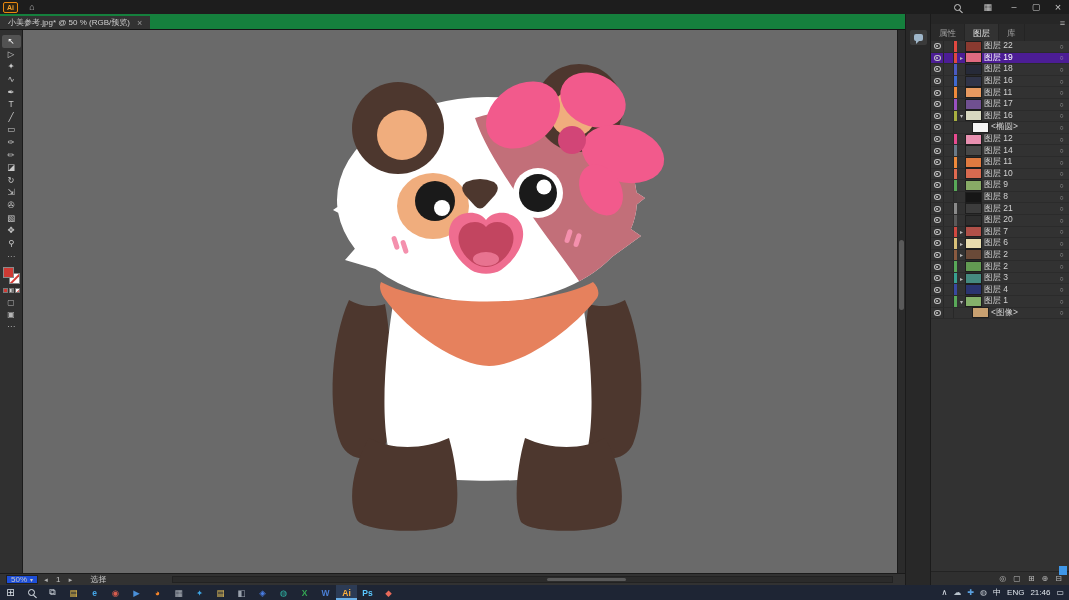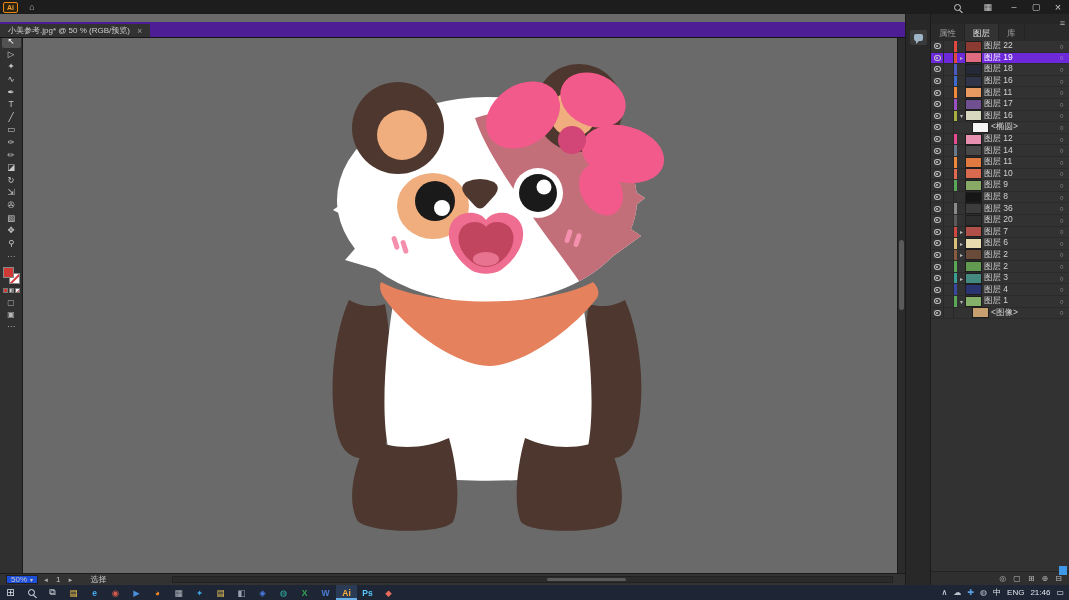--- a/index.html
+++ b/index.html
@@ -15,21 +15,21 @@
 .menu-item{padding:0 7px;white-space:nowrap}
 .win-right{margin-left:auto;display:flex;align-items:center;height:100%}
 .search-ico{width:7px;height:7px;border:1px solid #c9c9c9;border-radius:50%;position:relative;display:inline-block}
 .search-ico::after{content:"";position:absolute;width:4px;height:1px;background:#c9c9c9;right:-3px;bottom:-2px;transform:rotate(40deg)}
 .win-right .search-ico{margin:0 11px}
 .ws-ico{margin:0 11px}
 .wc{width:22px;height:14px;display:flex;align-items:center;justify-content:center}
 .wc.close{font-size:11px}
 
 
-.tabbar{position:absolute;top:22px;left:0;right:164px;height:16px;background:#4c1d95;border-bottom:1px solid #141414;z-index:8}
+.tabbar{position:absolute;top:14px;left:0;right:164px;height:16px;background:#15803d;border-bottom:1px solid #141414;z-index:8}
 .doc-tab{position:absolute;left:0;top:2px;bottom:0;background:#323232;display:flex;align-items:center;padding:0 8px;font-size:8px;color:#cfcfcf;gap:7px}
 .tab-close{color:#9a9a9a;font-size:9px}
 
 
 .toolbar{position:absolute;left:0;top:30px;width:23px;bottom:27px;background:#303030;border-right:1px solid #1b1b1b;display:flex;flex-direction:column;align-items:center;z-index:7}
 .tb-grip{height:5px}
 .tools{display:flex;flex-direction:column;align-items:center}
 .tool{width:19px;height:12.6px;display:flex;align-items:center;justify-content:center;font-size:8.5px;color:#c9c9c9;border-radius:2px}
 .tool.active{background:#525252;color:#fff}
 .tool-more{margin-top:1px;font-size:8px;color:#a8a8a8}
@@ -67,21 +67,21 @@
 .lrow{height:11.6px;display:flex;align-items:center;font-size:8.5px;color:#d2d2d2;border-bottom:1px solid #2b2b2b}
 .eyec{width:13px;height:100%;display:flex;align-items:center;justify-content:center;border-right:1px solid #282828;flex:none}
 .eye{width:7px;height:6px;border:1px solid #c4c4c4;border-radius:50%/55%;position:relative}
 .eye::after{content:"";position:absolute;left:1.5px;top:1px;width:2px;height:2px;border-radius:50%;background:#c4c4c4}
 .lockc{width:10px;height:100%;border-right:1px solid #282828;flex:none}
 .cbar{width:3px;align-self:stretch;background:transparent;flex:none}
 .arr{width:9px;text-align:center;font-size:6px;color:#b8b8b8;flex:none}
 .lthumb{width:15px;height:9px;background:#777;outline:1px solid #1e1e1e;margin-right:3px;flex:none}
 .lname{flex:1;white-space:nowrap;overflow:hidden}
 .ltarget{width:15px;text-align:center;font-size:7px;color:#aaa;flex:none}
-.lrow.selected{background:#6d28d9;color:#fff}
+.lrow.selected{background:#4c1d95;color:#fff}
 .lrow.child .cbar{margin-left:7px}
 .panel-footer{position:absolute;bottom:0;left:0;right:0;height:14px;background:#2f2f2f;border-top:1px solid #232323;display:flex;align-items:center;justify-content:flex-end;gap:7px;padding:0 7px;font-size:8px;color:#b8b8b8}
 .scroll-accent{position:absolute;right:2px;bottom:10px;width:8px;height:9px;background:#3f97e8}
 
 
 .statusbar{position:absolute;left:0;bottom:15px;width:905px;height:12px;background:#323232;border-top:1px solid #1b1b1b;display:flex;align-items:center;font-size:8px;color:#c8c8c8;padding:0 6px;gap:5px;z-index:8}
 .zoombox{display:flex;align-items:center;gap:3px;background:#1d4ed8;border:1px solid #1f1f1f;padding:0 4px;height:9px}
 .caret{font-size:6px}
 .nav{font-size:6px;color:#b0b0b0}
 .abnum{padding:0 2px}
@@ -442,21 +442,21 @@
         </div>
 
         <div class="lrow">
           <span class="eyec">
             <i class="eye"></i>
           </span>
           <span class="lockc"></span>
           <span class="cbar" style="background: rgb(138, 138, 138);"></span>
           <span class="arr"></span>
           <span class="lthumb" style="background: rgb(60, 60, 60);"></span>
-          <span class="lname">图层 36</span>
+          <span class="lname">图层 21</span>
           <span class="ltarget">○</span>
         </div>
 
         <div class="lrow">
           <span class="eyec">
             <i class="eye"></i>
           </span>
           <span class="lockc"></span>
           <span class="cbar" style="background: rgb(90, 90, 90);"></span>
           <span class="arr"></span>

